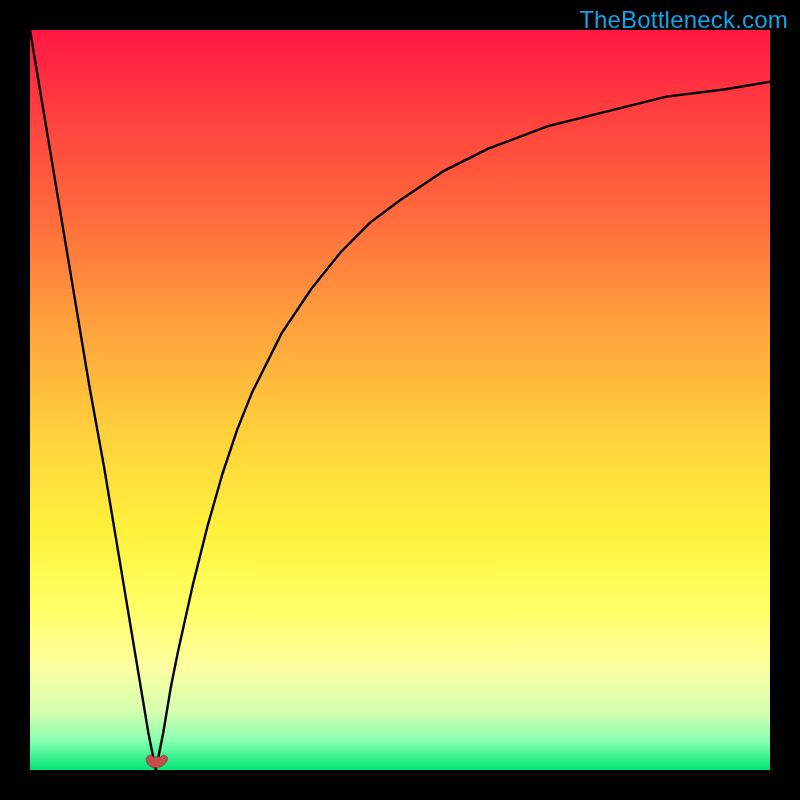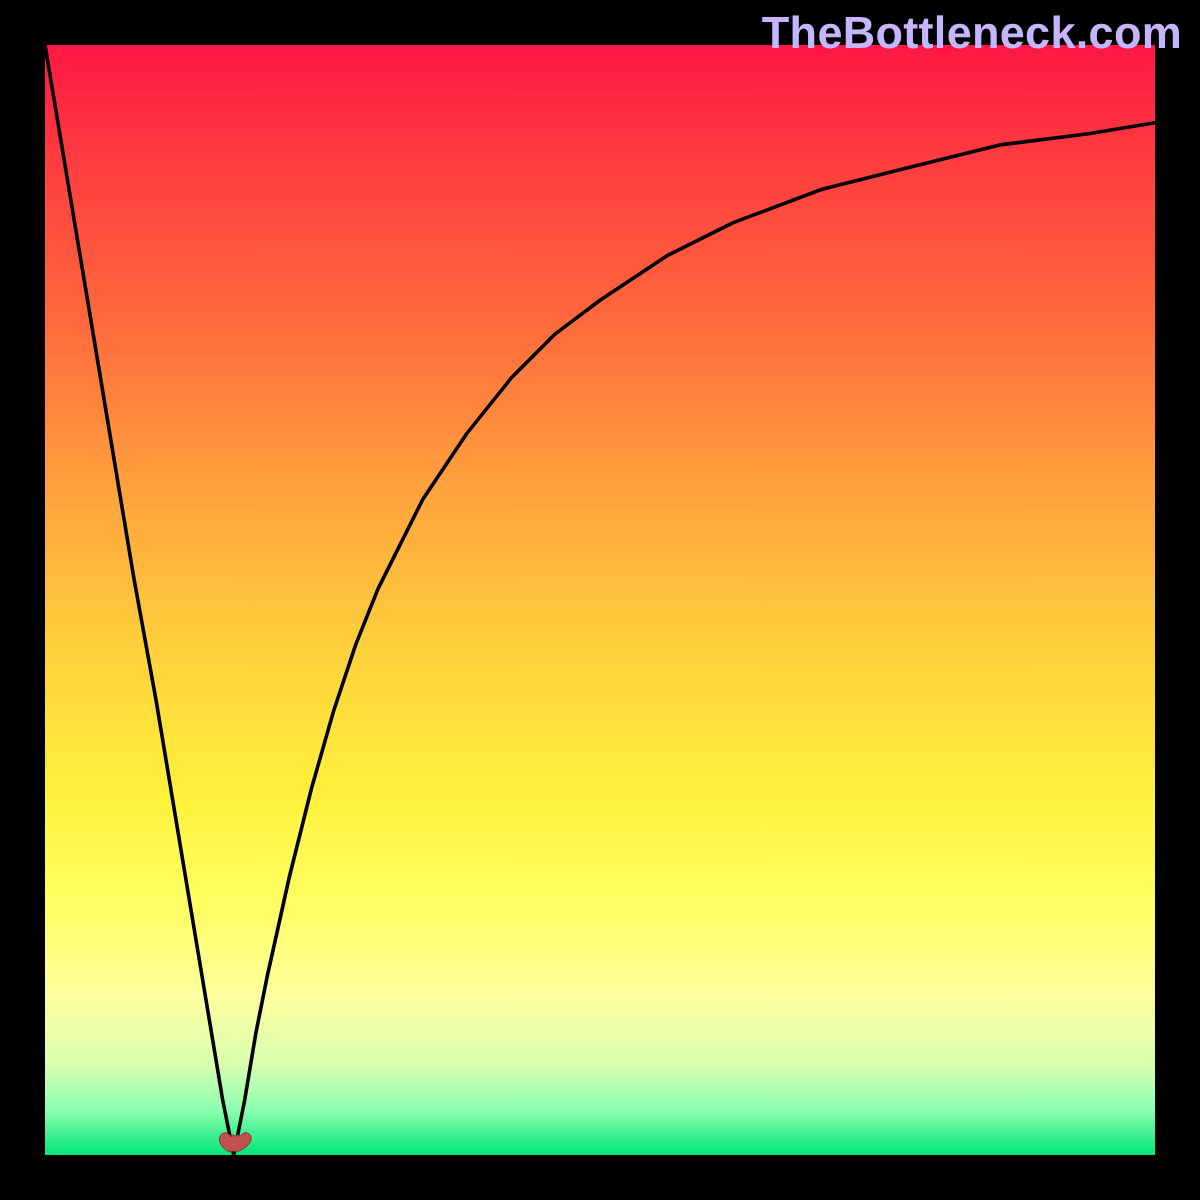--- a/index.html
+++ b/index.html
@@ -35,25 +35,24 @@
       #fdffa0 86%,
       #d6ffb0 92%,
       #8affb0 96%,
       #00e676 100%
     );
   }
   .watermark {
     position: absolute;
     top: 6px;
     right: 12px;
-    color: #c4b5fd;
-    font-size: 30px;
+    color: #0ea5e9;
+    font-size: 24px;
     letter-spacing: 0.2px;
     user-select: none;
-    font-weight: bold;
   }
   .curve-svg {
     position: absolute;
     left: 0;
     top: 0;
     width: 740px;
     height: 740px;
   }
   .marker {
     position: absolute;

